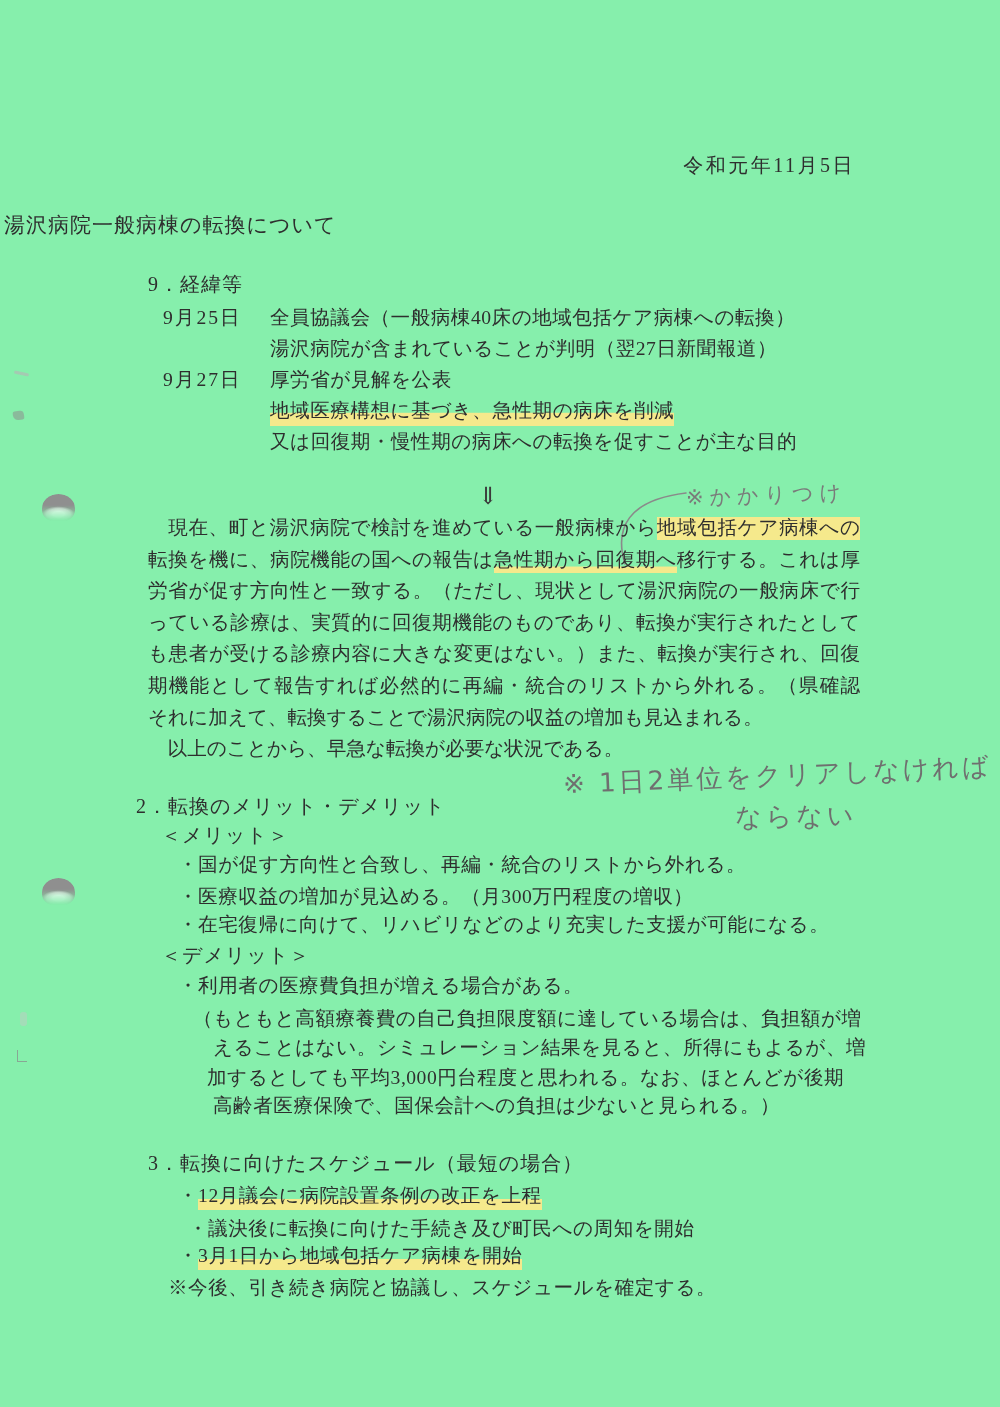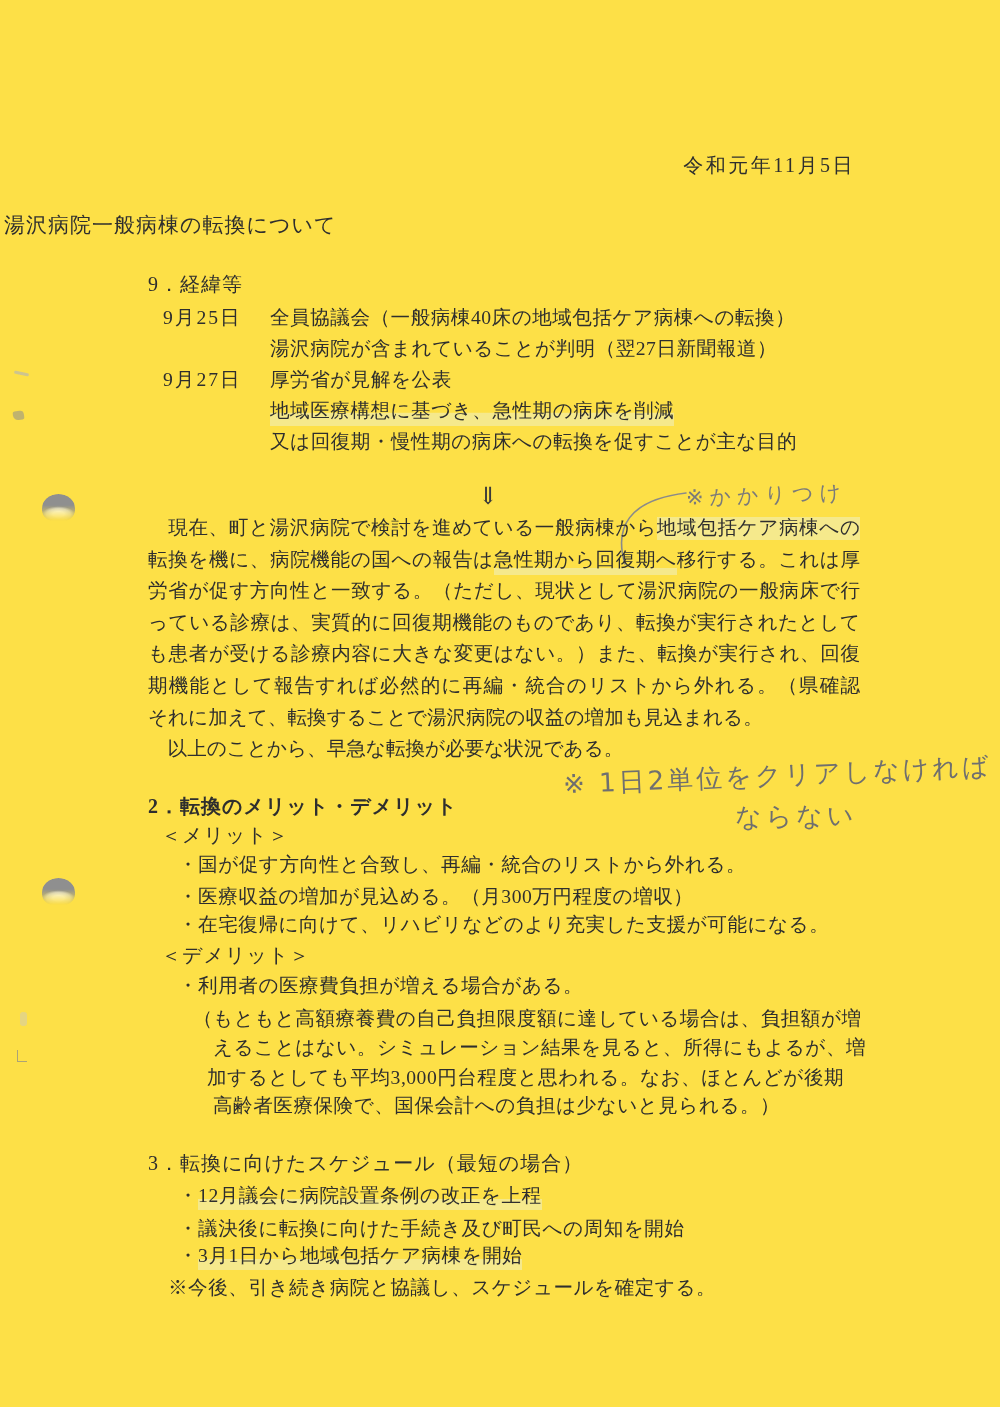--- a/index.html
+++ b/index.html
@@ -1,29 +1,29 @@
 <!DOCTYPE html>
 <html style="--hl: #f5e98c;"><head>
 <meta charset="utf-8">
 <style>
   :root { --hl:#f5e98c; --ink:#2e2e2e; --hand:#7a7a7a; }
   html,body { margin:0; padding:0; background:#ffffff; }
   .page {
-    position:relative; width:1000px; height:1407px; background:#fde047;
+    position:relative; width:1000px; height:1407px; background:#86efac;
     font-family:"Liberation Serif","DejaVu Serif",serif; color:var(--ink);
     overflow:hidden;
   }
   .abs { position:absolute; white-space:nowrap; }
 
   .date-line { top:152px; right:145px; font-size:20px; letter-spacing:2.5px; }
   .doc-title { top:211px; left:4px; right:0; text-align:left; font-size:21px; letter-spacing:1px; white-space:nowrap; }
 
   .sec-heading { font-size:20px; letter-spacing:1px; }
   .h1 { top:271px; left:148px; }
-  .h2 { top:793px; left:148px;font-weight:bold; }
+  .h2 { top:793px; left:136px; }
   .h3 { top:1150px; left:148px; }
 
   .timeline { top:302px; left:148px; width:740px; }
   .t-row { display:flex; height:31px; line-height:31px; font-size:19.6px; }
   .t-date { width:122px; letter-spacing:2px; flex:0 0 122px; padding-left:15px; box-sizing:border-box; }
   .t-text { letter-spacing:0.5px; }
 
   .down-arrow { top:482px; left:478px; font-size:24px; color:#3a3a3a; }
 
   .paragraph { top:512px; left:148px; width:712px; }
@@ -31,21 +31,20 @@
   .pline.just { text-align:justify; text-align-last:justify; white-space:normal; overflow:hidden; }
 
   .seg-bg { background:var(--hl); box-shadow:0 2px 0 var(--hl); }
   .seg-under {
     background:linear-gradient(180deg, rgba(0,0,0,0) 56%, var(--hl) 58%, var(--hl) 100%);
     padding-bottom:4px;
   }
   .seg-under2 {
     background:linear-gradient(180deg, rgba(0,0,0,0) 72%, var(--hl) 74%, var(--hl) 100%);
     padding-bottom:3px;
-    font-family:Liberation Mono, monospace;
   }
 
   .hand { font-family:"DejaVu Sans","Liberation Sans",sans-serif; color:var(--hand); }
   .note1 { top:481px; left:686px; font-size:21px; letter-spacing:6px; transform:rotate(-2deg); }
   .note2a { top:758px; left:563px; font-size:26px; letter-spacing:3px; transform:rotate(-2.5deg); color:#6f6f6f; }
   .note2b { top:799px; left:735px; font-size:26px; letter-spacing:4px; transform:rotate(-1deg); color:#6f6f6f; }
   .curve { top:476px; left:598px; width:110px; height:112px; }
 
   .label { font-size:20px; letter-spacing:1px; }
   .m-label { top:822px; left:161px; }
@@ -53,21 +52,21 @@
   .bullet-line { font-size:19.6px; letter-spacing:0.5px; }
   .mi0 { top:851px; left:178px; }
   .mi1 { top:883px; left:178px; }
   .mi2 { top:911px; left:178px; }
   .di0 { top:972px; left:178px; }
   .nl0 { top:1005px; left:193px; }
   .nl1 { top:1034px; left:213px; }
   .nl2 { top:1064px; left:207px;text-align:center; }
   .nl3 { top:1092px; left:213px; }
   .si0 { top:1182px; left:178px; }
-  .si1 { top:1215px; left:178px; }
+  .si1 { top:1215px; left:188px; }
   .si2 { top:1242px; left:178px; }
   .sfoot { top:1274px; left:168px; font-size:19.6px; letter-spacing:0.5px; }
 
   .punch {
     width:33px; height:28px; border-radius:50% 50% 42% 42%;
     background:radial-gradient(closest-side at 50% 72%, #f8f8f8 35%, #d2d2d2 72%, #8f8f8f 100%);
     -webkit-mask-image:linear-gradient(180deg,#000 40%, transparent 96%);
             mask-image:linear-gradient(180deg,#000 40%, transparent 96%);
   }
   .punch1 { top:494px; left:42px; }

